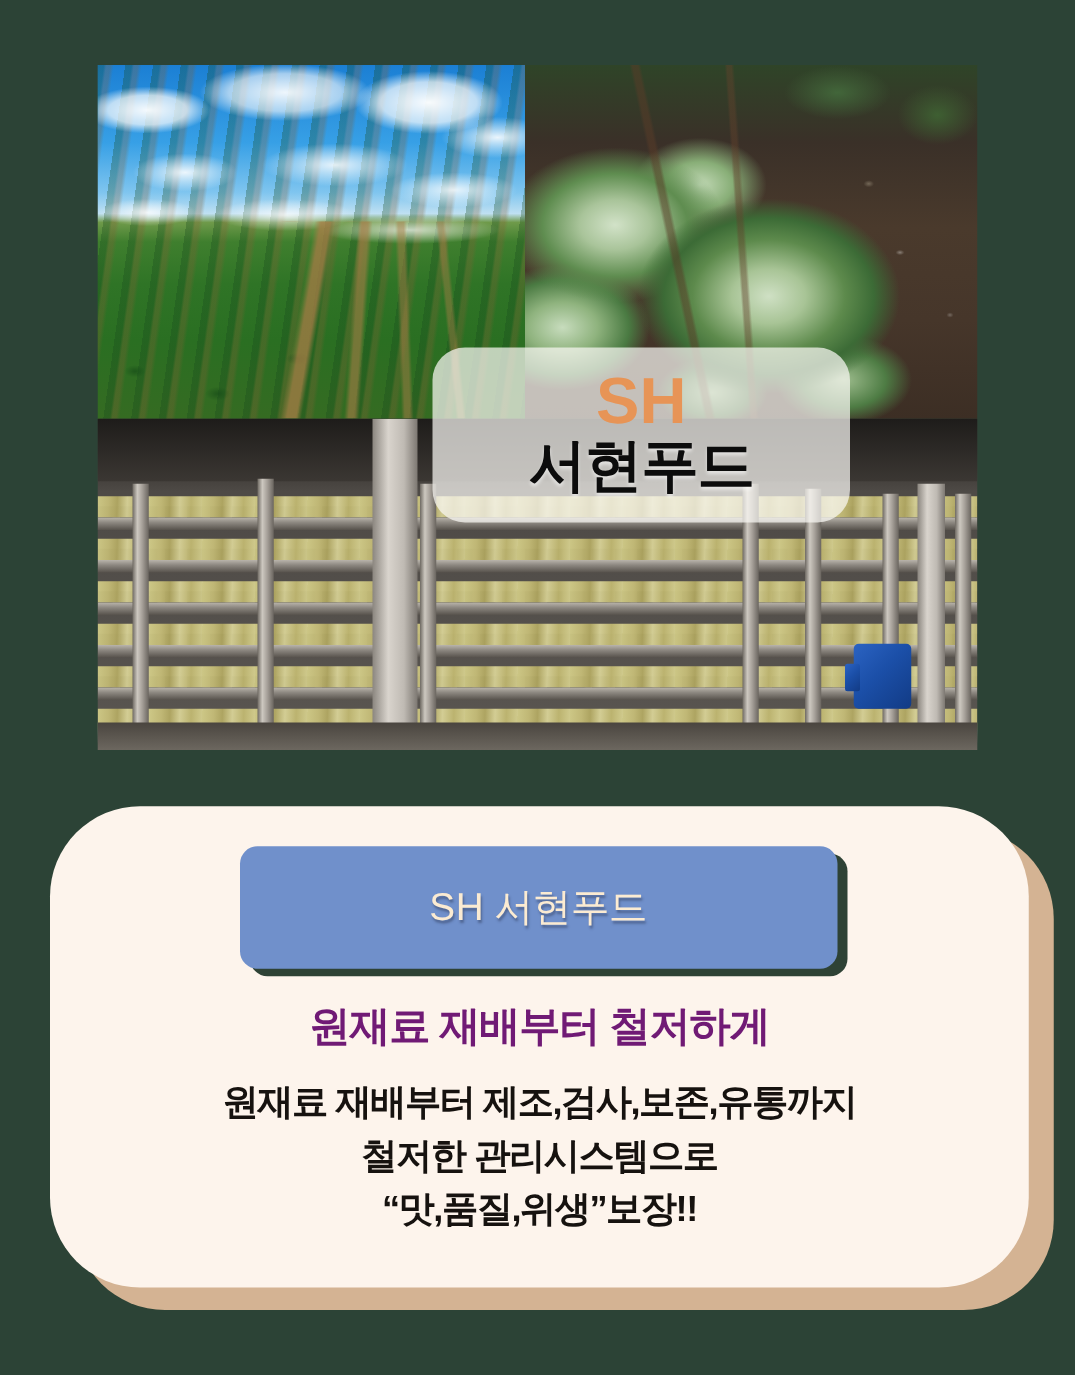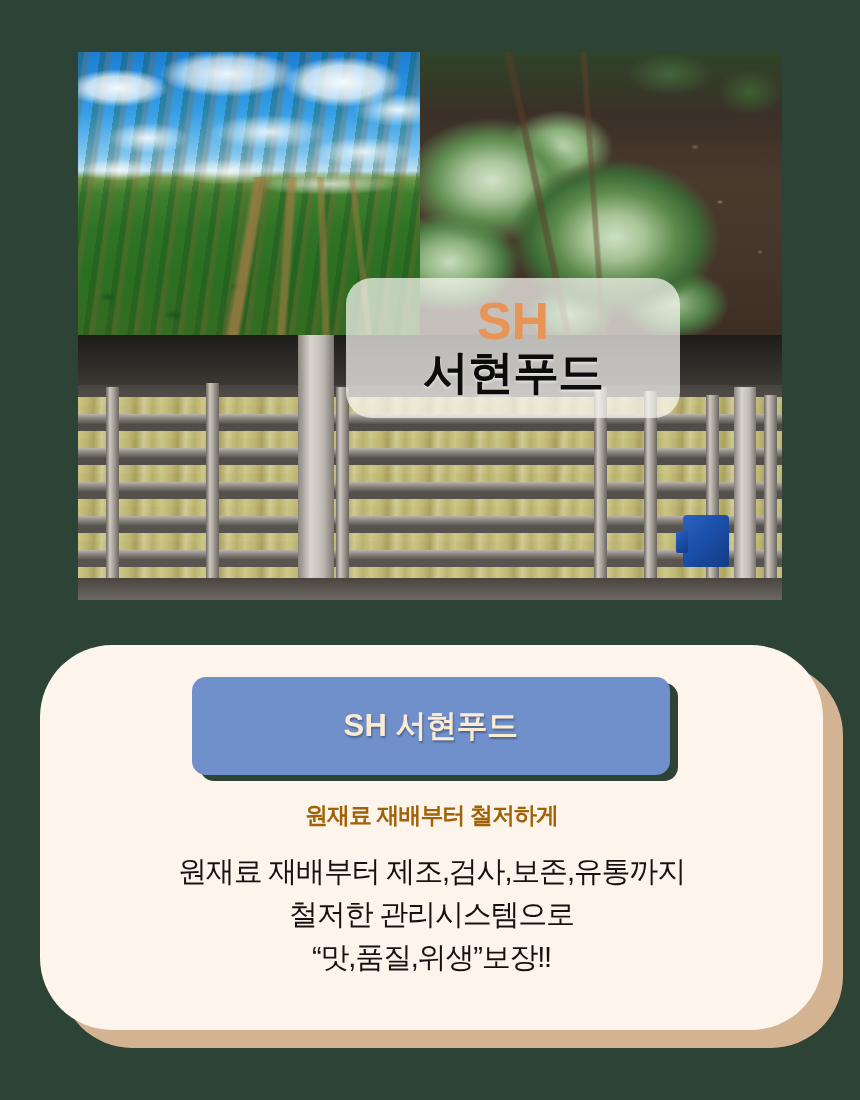--- a/index.html
+++ b/index.html
@@ -245,54 +245,54 @@
     height: 98px;
     background: #7090CB;
     border-radius: 14px;
     display: flex;
     flex-direction: column;
     align-items: center;
     justify-content: center;
   }
   .banner-line1 {
     font-size: 31px;
-    font-weight: bold;
+    font-weight: normal;
     color: #FBEBD2;
     line-height: 1.12;
     letter-spacing: -.5px;
     text-shadow: 1px 2px 2px rgba(35,45,70,.45);
   }
   .banner-line1 .sh {
     color: #FBEBD2;
     letter-spacing: .5px;
   }
   .banner-line2 {
     font-size: 35px;
     font-weight: bold;
     color: #10131C;
     line-height: 1.1;
     letter-spacing: -1px;
     text-shadow: 2px 3px 3px rgba(20,30,60,.45);
   }
 
   .headline {
     margin-top: 26px;
-    font-size: 23px;
-    font-weight: bold;
-    color: #a16207;
+    font-size: 33px;
+    font-weight: bold;
+    color: #701a75;
     letter-spacing: -1px;
     line-height: 1.1;
   }
 
   .body-text {
     margin-top: 22px;
     text-align: center;
     color: #16120F;
     font-size: 29px;
-    font-weight: normal;
+    font-weight: bold;
     letter-spacing: -1.2px;
     line-height: 1.48;
   }
   .body-line { display: block; }
 </style>
 </head>
 <body>
 
 <div class="collage">
 

